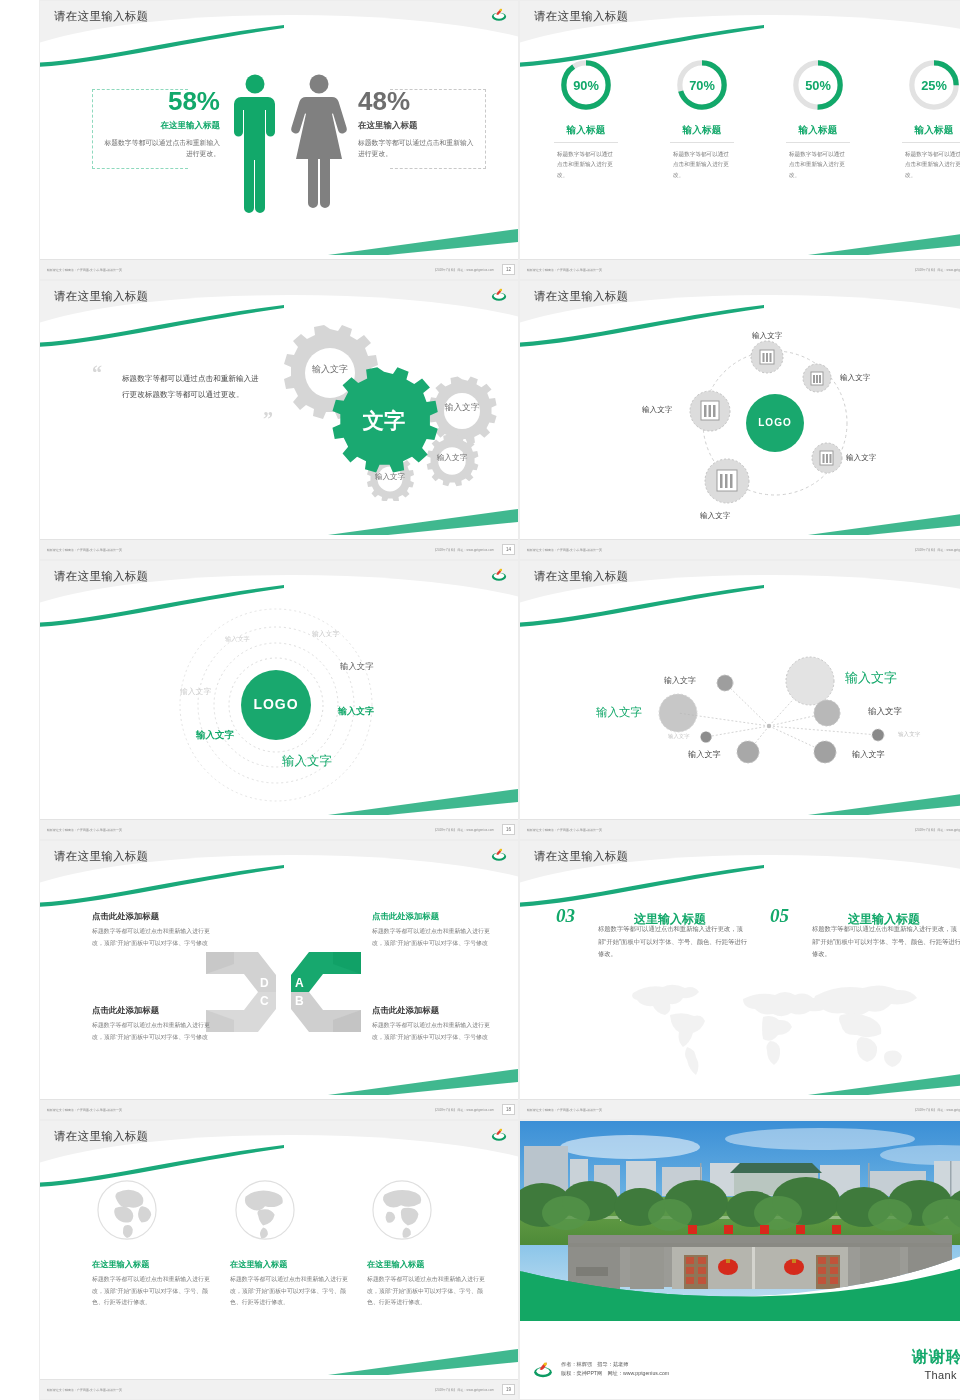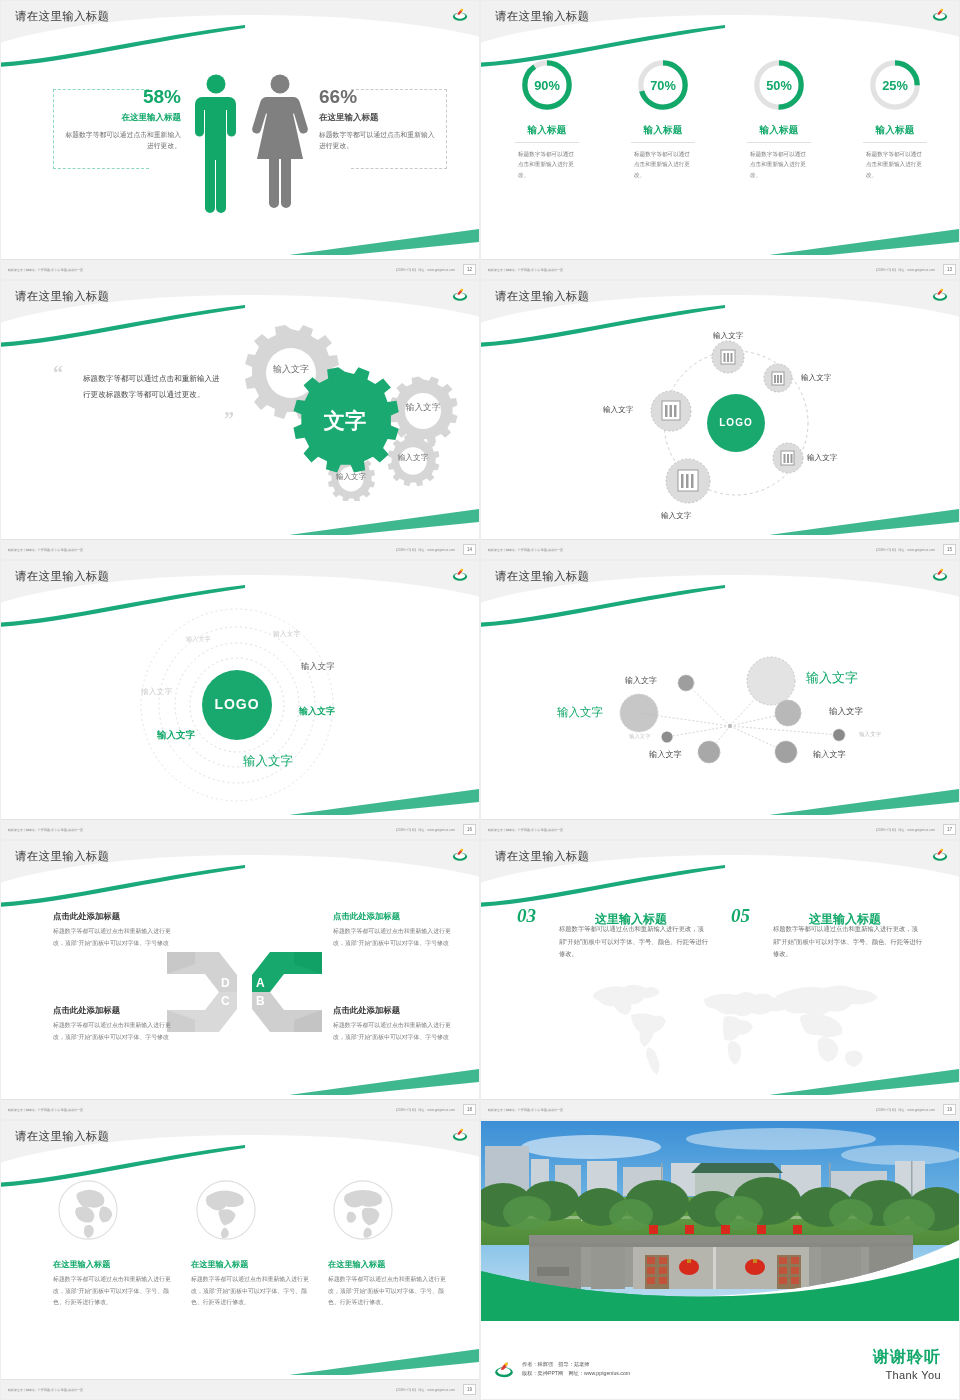--- a/index.html
+++ b/index.html
@@ -8,20 +8,21 @@
     background: #ffffff;
     font-family: "Liberation Sans", "DejaVu Sans", sans-serif;
     overflow: hidden;
   }
   .deck {
     width: 960px; height: 1140px;
     display: grid;
     grid-template-columns: 480px 480px;
     grid-template-rows: repeat(5, 280px);
     background: #ffffff;
+    padding-left: 39px;
   }
   .slide {
     position: relative;
     width: 480px; height: 280px;
     background: #ffffff;
     overflow: hidden;
     border: 1px solid #ededed;
   }
   
   .hdr-band {
@@ -62,21 +63,21 @@
   }
   .body-area { position: absolute; left:0; top: 40px; width: 480px; height: 218px; z-index: 5; }
 
   
   .s1-wrap { position:absolute; left: 24px; top: 28px; width: 432px; height: 150px; }
   .s1-dash-l { position:absolute; left: 28px; top: 20px; width: 96px; height: 80px; border-left: 1px dashed #8ed9bd; border-top:1px dashed #8ed9bd; border-bottom:1px dashed #8ed9bd;}
   .s1-dash-r { position:absolute; right: 10px; top: 20px; width: 96px; height: 80px; border-right: 1px dashed #c9c9c9; border-top:1px dashed #c9c9c9; border-bottom:1px dashed #c9c9c9;}
   .s1-col { position:absolute; top: 18px; width: 116px; }
   .s1-col.left { left: 40px; text-align: right; }
   .s1-col.right { right: 22px; text-align: left; }
-  .s1-pct { font-size: 19px; font-weight: bold; line-height: 1.1; }
+  .s1-pct { font-size: 26px; font-weight: bold; line-height: 1.1; }
   .s1-pct.g { color: #12a86a; }
   .s1-pct.k { color: #6e6e6e; }
   .s1-sub { font-size: 8.5px; font-weight: bold; margin-top: 4px; }
   .s1-sub.g { color: #12a86a; }
   .s1-sub.k { color: #4d4d4d; }
   .s1-desc { font-size: 6.8px; color: #6f6f6f; line-height: 1.65; margin-top: 5px; }
   .s1-figs { position:absolute; left: 165px; top: 4px; width: 130px; height: 142px; }
 
   
   .s2-row { position:absolute; left: 8px; top: 16px; width: 464px; display:flex; }
@@ -158,21 +159,21 @@
     <div class="body-area">
       <div class="s1-wrap">
         <div class="s1-dash-l"></div>
         <div class="s1-dash-r"></div>
         <div class="s1-col left">
           <div class="s1-pct g">58%</div>
           <div class="s1-sub g">在这里输入标题</div>
           <div class="s1-desc">标题数字等都可以通过点击和重新输入进行更改。</div>
         </div>
         <div class="s1-col right">
-          <div class="s1-pct k">66%</div>
+          <div class="s1-pct k">48%</div>
           <div class="s1-sub k">在这里输入标题</div>
           <div class="s1-desc">标题数字等都可以通过点击和重新输入进行更改。</div>
         </div>
         <svg class="s1-figs" viewBox="0 0 130 142">
           <g fill="#12a86a">
             <circle cx="26" cy="11" r="9.5"></circle>
             <path d="M13 24 h26 a7 7 0 0 1 7 7 v28 a4.5 4.5 0 0 1 -9 0 v-22 h-1 v98 a5 5 0 0 1 -10 0 v-48 h-1 v48 a5 5 0 0 1 -10 0 v-98 h-1 v22 a4.5 4.5 0 0 1 -9 0 v-28 a7 7 0 0 1 7 -7 Z"></path>
           </g>
           <g fill="#808080">
             <circle cx="90" cy="11" r="9.5"></circle>

